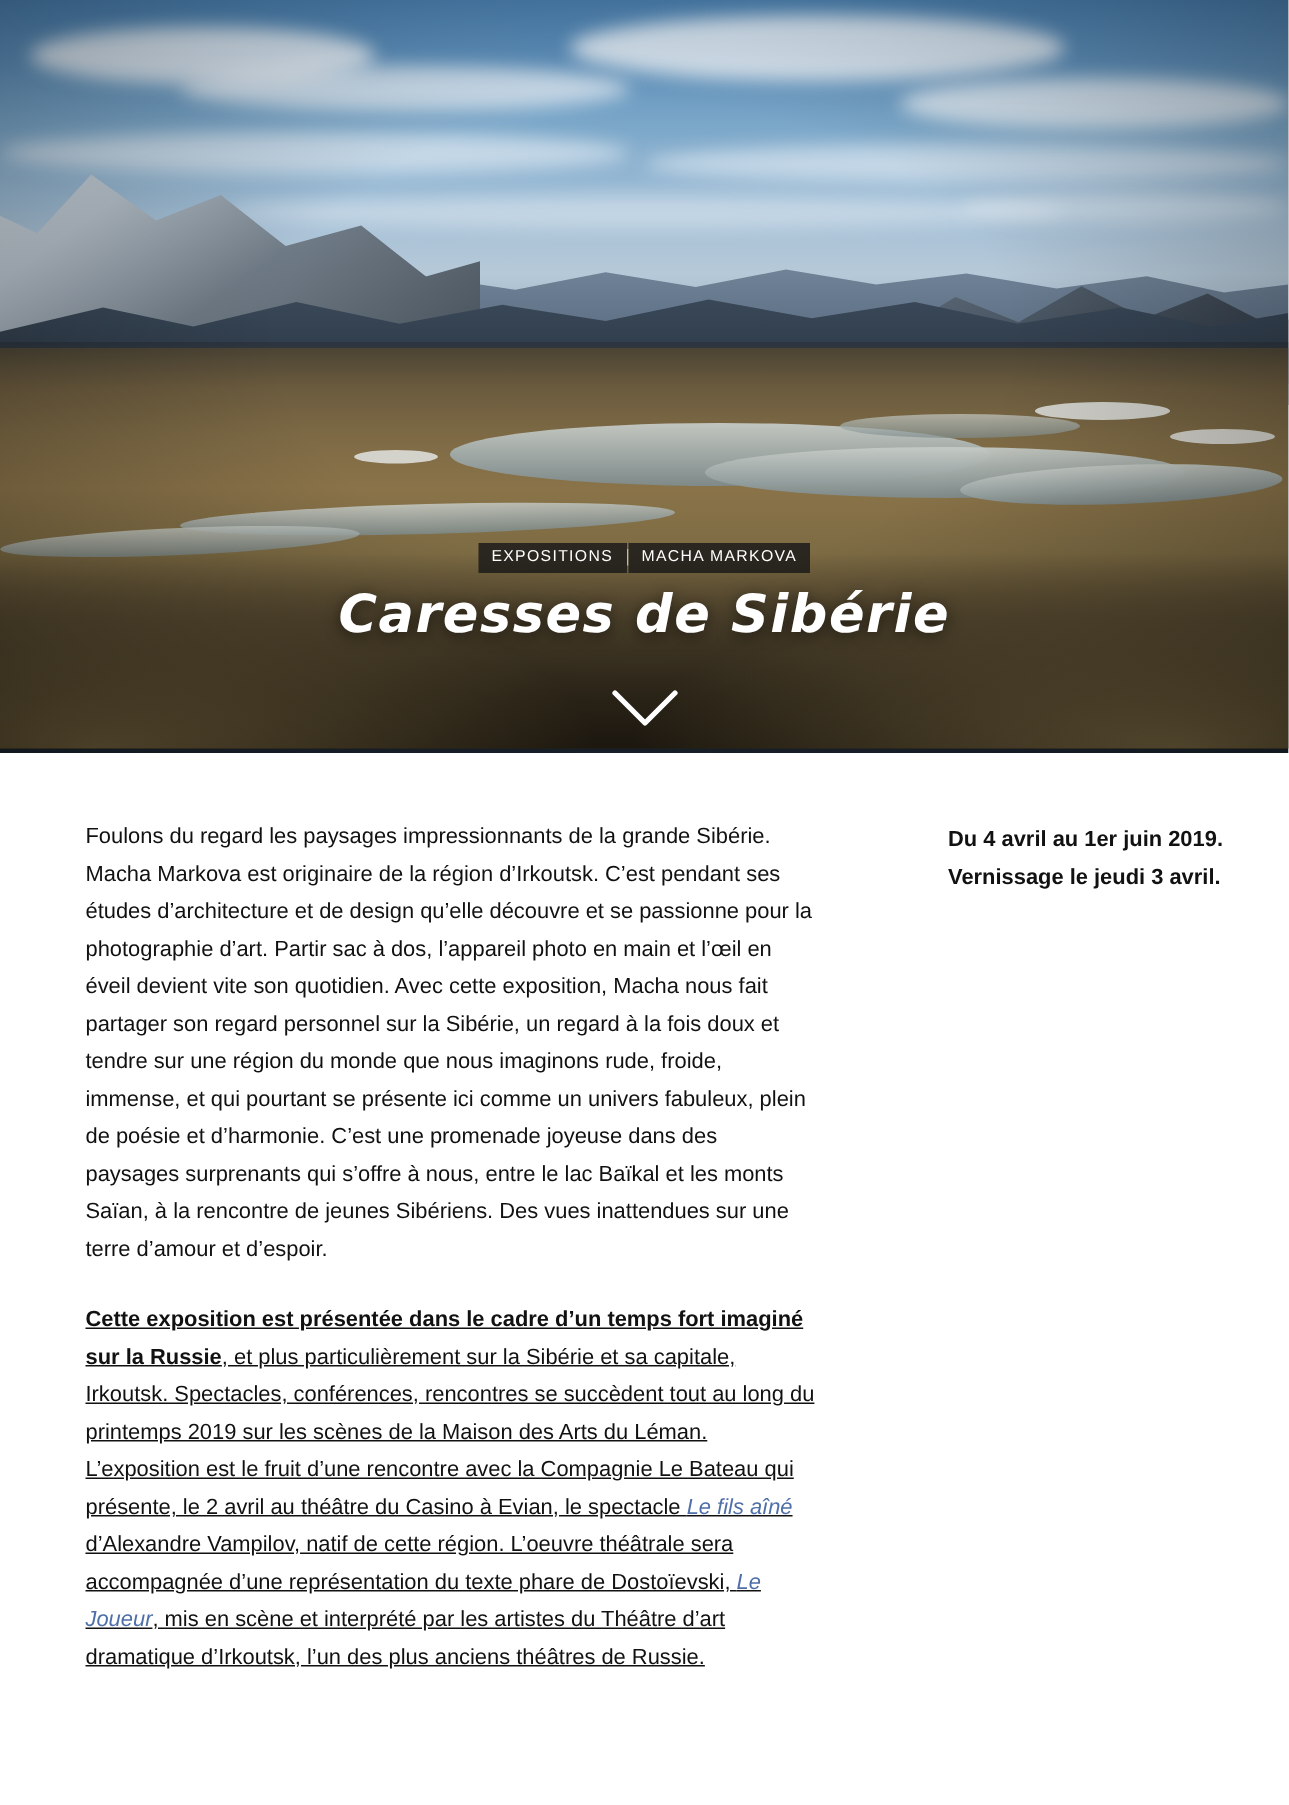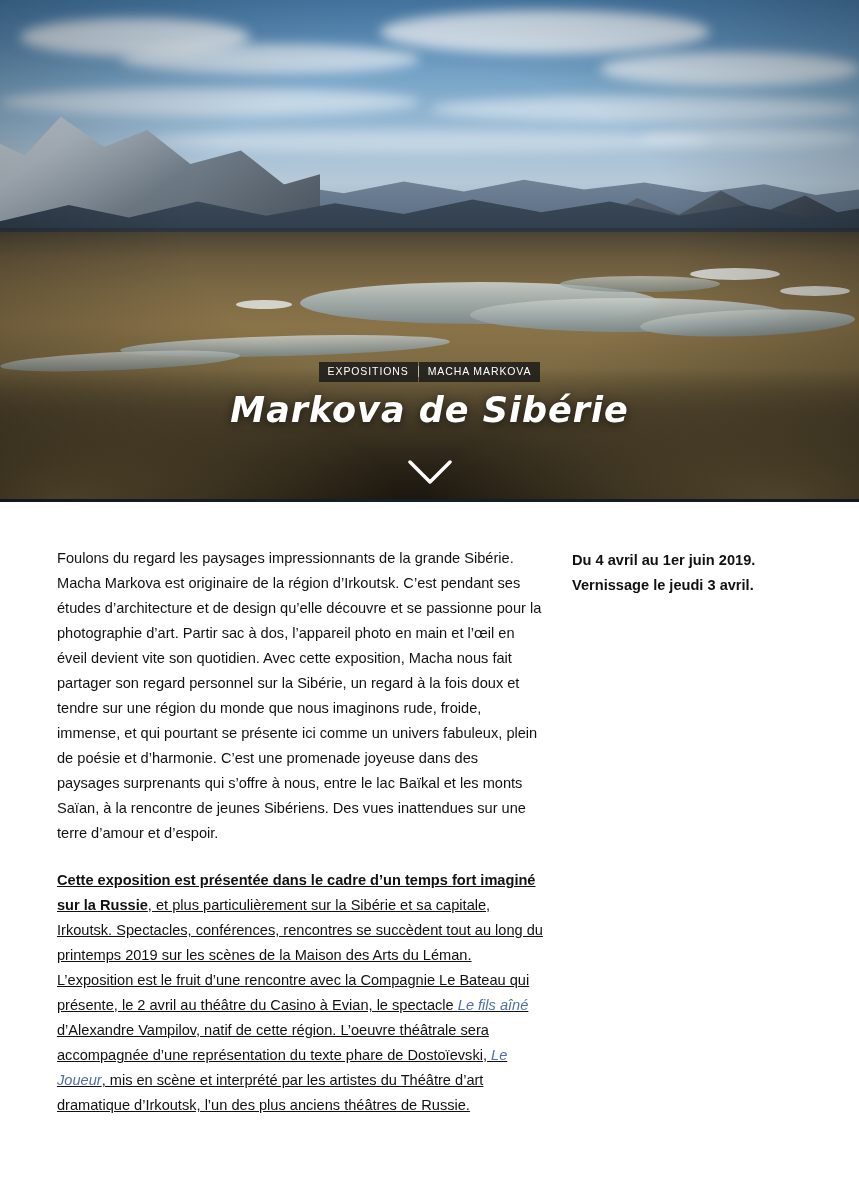--- a/index.html
+++ b/index.html
@@ -195,29 +195,30 @@
     display: flex;
     justify-content: center;
   }
   .scroll-chevron svg { display: block; }
 
   
   .content {
     position: relative;
     padding: 44px 92px 0 57px;
     display: flex;
-    gap: 28px;
+    gap: 44px;
   }
   .col-main {
     width: 487px;
     flex: 0 0 487px;
   }
   .col-side {
     flex: 1 1 auto;
     padding-top: 2px;
+    margin-left: 44px;
   }
   .col-main p {
     margin: 0 0 22px 0;
     font-size: 14.6px;
     line-height: 25px;
     color: #111111;
     font-family: "Liberation Sans", sans-serif;
   }
   .col-main p:last-child { margin-bottom: 0; text-decoration: underline; }
   .col-main b { font-weight: bold; }
@@ -270,21 +271,21 @@
   <div class="snow-patch s3"></div>
 
   <div class="hero-vignette"></div>
 
   <div class="hero-meta">
     <span class="meta-pill">EXPOSITIONS</span>
     <span class="meta-sep"></span>
     <span class="meta-pill">MACHA MARKOVA</span>
   </div>
 
-  <div class="hero-title">Markova de Sibérie</div>
+  <div class="hero-title">Caresses de Sibérie</div>
 
   <div class="scroll-chevron">
     <span>
       <svg width="44" height="26" viewBox="0 0 44 26" aria-hidden="true">
         <path d="M2 2 L22 22 L42 2" fill="none" stroke="#ffffff" stroke-width="3.5" stroke-linecap="round" stroke-linejoin="round"></path>
       </svg>
     </span>
   </div>
 </div>
 

